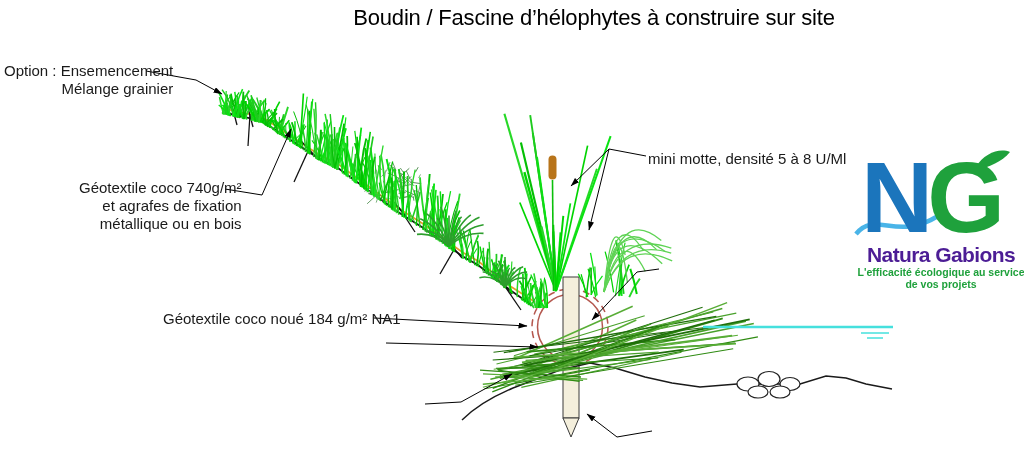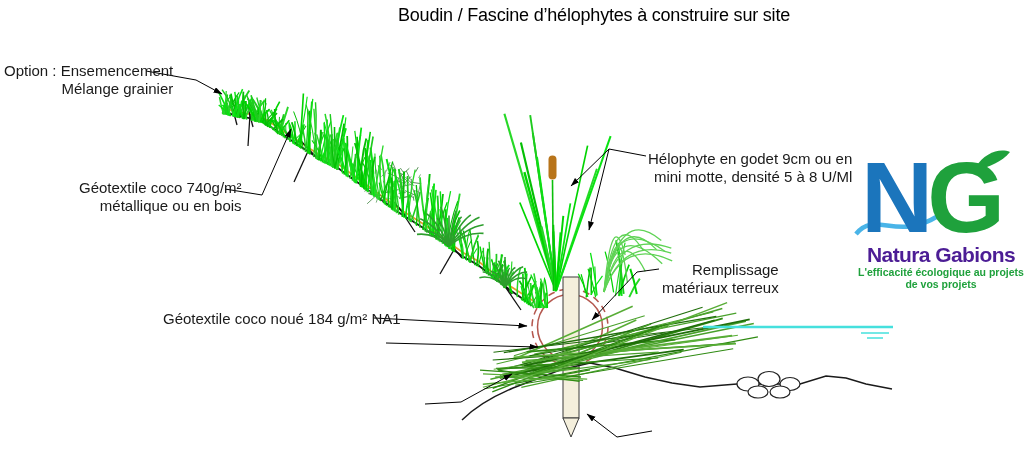--- a/index.html
+++ b/index.html
@@ -1,20 +1,20 @@
 <!DOCTYPE html>
 <html><head>
 <meta charset="utf-8">
 <style>
   html,body{margin:0;padding:0;background:#fff;}
   #page{position:relative;width:1024px;height:459px;background:#fff;overflow:hidden;
         font-family:"Liberation Sans",sans-serif;color:#1a1a1a;}
   #diagram{position:absolute;left:0;top:0;}
   .title{position:absolute;left:594px;top:5px;transform:translateX(-50%);
-         font-size:18px;white-space:nowrap;letter-spacing:-0.2px;color:#000;}
+         font-size:22px;white-space:nowrap;letter-spacing:-0.2px;color:#000;}
   .lbl{position:absolute;font-size:15px;line-height:18px;white-space:nowrap;text-align:right;}
   .lbl span{display:block;}
   
   .logo-big{position:absolute;left:861px;top:147px;font-size:100px;font-weight:bold;
             line-height:1;letter-spacing:-6px;white-space:nowrap;}
   .logo-name{position:absolute;left:860px;top:243px;width:162px;text-align:center;
              font-size:21px;font-weight:bold;letter-spacing:-0.6px;white-space:nowrap;}
   .logo-tag{position:absolute;left:852px;top:267px;width:178px;text-align:center;
             font-size:10.5px;font-weight:bold;line-height:11.5px;}
 </style>
@@ -568,40 +568,36 @@
 
   <div class="title">Boudin / Fascine d’hélophytes à construire sur site</div>
 
   <div class="lbl" style="left:4px;top:62px;">
     <span>Option : Ensemencement</span>
     <span>Mélange grainier</span>
   </div>
 
   <div class="lbl" style="left:79px;top:179px;">
     <span>Géotextile coco 740g/m²</span>
+    <span>et agrafes de fixation</span>
     <span>métallique ou en bois</span>
   </div>
 
   <div class="lbl" style="left:163px;top:310px;">
     <span>Géotextile coco noué 184 g/m² NA1</span>
   </div>
 
 
 
   <div class="lbl" style="left:648px;top:150px;">
-    <span>Hélophyte en godet 9cm ou en</span>
     <span>mini motte, densité 5 à 8 U/Ml</span>
   </div>
 
-  <div class="lbl" style="left:662px;top:261px;">
-    <span>Remplissage</span>
-    <span>matériaux terreux</span>
-  </div>
 
 
   <div class="logo-big"><span id="logoN" style="color: rgb(27, 117, 188);">N</span><span id="logoG" style="color: rgb(31, 161, 60);">G</span></div>
   <div class="logo-name" id="logoName" style="color: #4c1d95;">Natura Gabions</div>
   <div class="logo-tag" id="logoTag" style="color: rgb(31, 161, 60);">
-    <span>L'efficacité écologique au projets</span>
+    <span>L'efficacité écologique au service</span>
     <span>de vos projets</span>
   </div>
 
 </div>
 
 </body></html>

